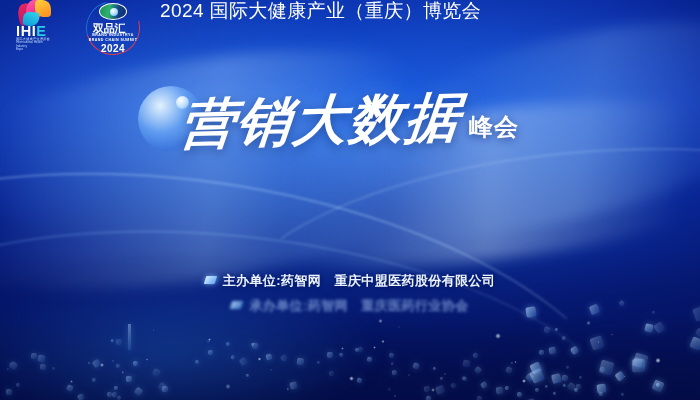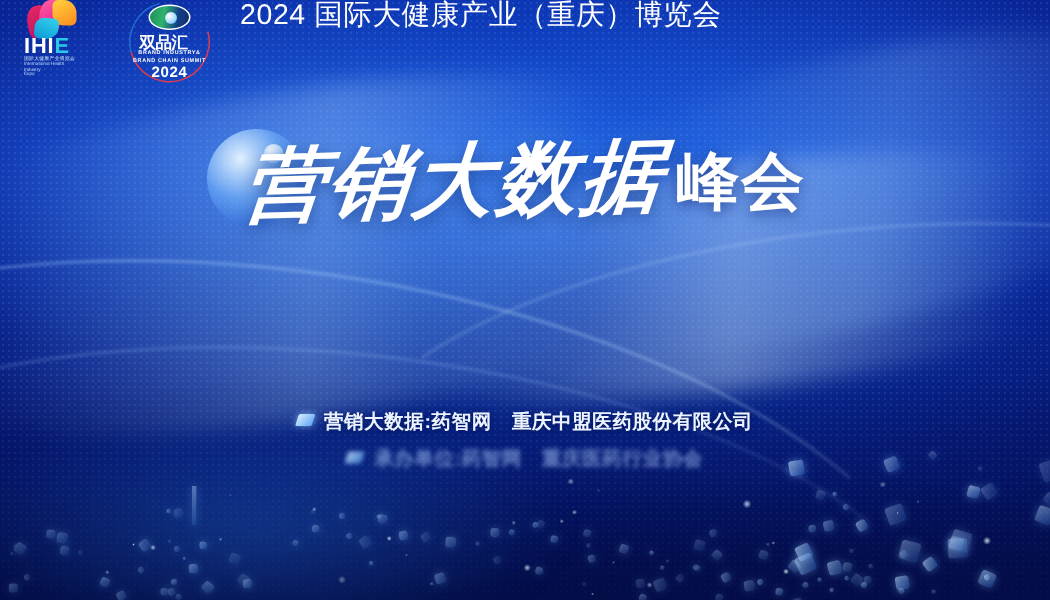--- a/index.html
+++ b/index.html
@@ -118,21 +118,21 @@
     margin-top:-2px; display:flex; align-items:baseline; justify-content:center; gap:2px;
   }
   .calli{
     font-family:"DejaVu Serif","Liberation Serif",serif;
     font-size:54px; font-weight:bold; font-style:italic; color:#fff; letter-spacing:2px;
     line-height:60px; transform:skewX(-7deg) rotate(-1.6deg);
     text-shadow:0 3px 12px rgba(5,30,110,.6), 0 0 20px rgba(150,205,255,.35);
   }
   .calli-tail{
     font-family:Liberation Serif, serif; font-style:normal;
-    font-size:42px; font-weight:bold; letter-spacing:1px; transform:none; color:#fff;
+    font-size:24px; font-weight:bold; letter-spacing:1px; transform:none; color:#fff;
     text-shadow:0 2px 9px rgba(5,30,110,.6);
     margin-left:6px; position:relative; top:-4px;
   }
   
   .info-pill{
     position:absolute; left:50%; top:235px; transform:translateX(-50%); z-index:5;
     padding:5px 22px; border-radius:14px;
     background:linear-gradient(90deg, rgba(40,110,225,.0) 0%, rgba(52,126,236,.55) 12%, rgba(70,150,250,.72) 50%, rgba(52,126,236,.55) 88%, rgba(40,110,225,.0) 100%);
     color:#eaf4ff; font-size:13px; letter-spacing:.2px; white-space:nowrap;
     text-shadow:0 1px 4px rgba(4,20,90,.7);
@@ -350,19 +350,19 @@
 
   <div class="main-title">
     <div class="mt-2">
       <span class="calli">营销大数据</span>
       <span class="calli-tail">峰会</span>
     </div>
   </div>
 
 
   <div class="org org-1">
-    <span class="sqicon"></span><span>营销大数据:药智网　重庆中盟医药股份有限公司</span>
+    <span class="sqicon"></span><span>主办单位:药智网　重庆中盟医药股份有限公司</span>
   </div>
   <div class="org org-2">
     <span class="sqicon"></span><span>承办单位:药智网　重庆医药行业协会</span>
   </div>
 
 </div>
 
 </body></html>

